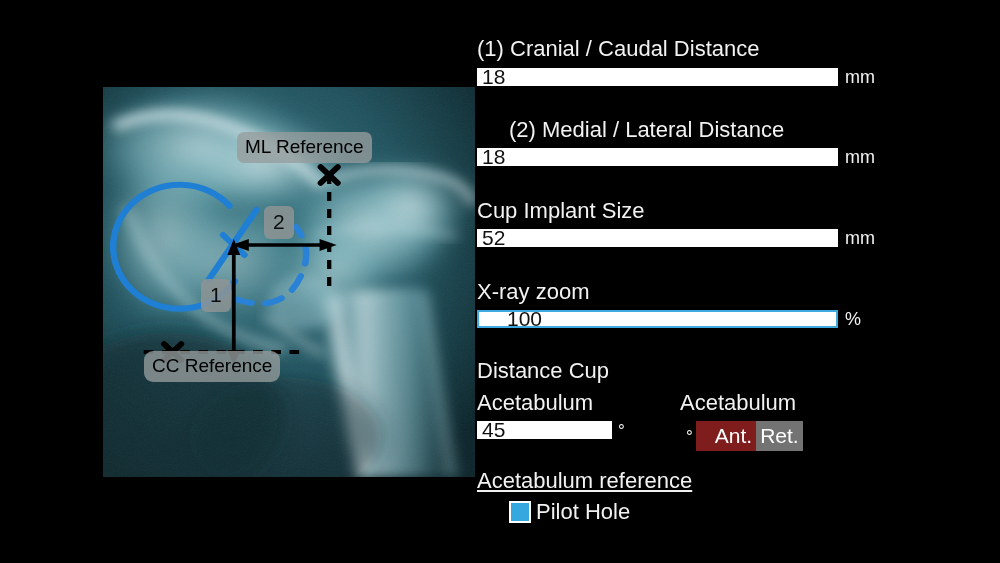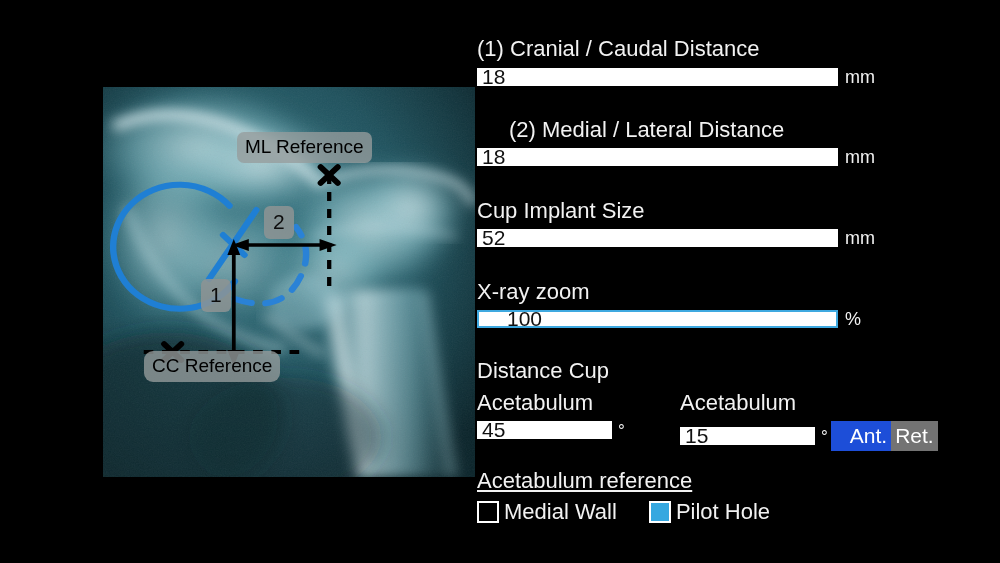--- a/index.html
+++ b/index.html
@@ -111,21 +111,21 @@
 
   .seg-btn {
     height: 30px;
     font-size: 21px;
     line-height: 30px;
     padding: 0 4px 0 4px;
     color: #ffffff;
     white-space: nowrap;
     font-family: "Liberation Sans", sans-serif;
   }
-  .seg-btn.on  { background: #1d4ed8; padding-left: 19px; }
+  .seg-btn.on  { background: #7f1d1d; padding-left: 19px; }
   .seg-btn.off { background: #737373; }
 
   #acetabulum-title { position: absolute; left: 0; top: 470px; text-decoration: underline; }
   #check-row { position: absolute; left: 0; top: 501px; display: flex; align-items: center; }
   .check-group { display: flex; align-items: center; }
   .cbox {
     width: 22px; height: 22px;
     border: 2px solid #ffffff;
     background: transparent;
     margin-right: 5px;
@@ -309,33 +309,28 @@
 
     <div class="field-label" id="inclination-label">Acetabulum</div>
     <div class="field-label" id="anteversion-label">Acetabulum</div>
 
     <div class="input-row" id="inclination-row">
       <div class="txt-input w-small">45</div>
       <span class="unit deg">°</span>
     </div>
 
     <div class="input-row" id="anteversion-row">
-      <div class="txt-input w-small">15</div>
       <span class="unit deg">°</span>
       <span class="seg-btn on">Ant.</span>
       <span class="seg-btn off">Ret.</span>
     </div>
 
     <div class="field-label" id="acetabulum-title">Acetabulum reference</div>
 
     <div id="check-row">
-      <div class="check-group" id="medial-wall-group">
-        <span class="cbox"></span>
-        <span class="check-text">Medial Wall</span>
-      </div>
       <div class="check-group" id="pilot-hole-group">
         <span class="cbox checked"></span>
         <span class="check-text">Pilot Hole</span>
       </div>
     </div>
 
   </div>
 </div>
 
 </body></html>

